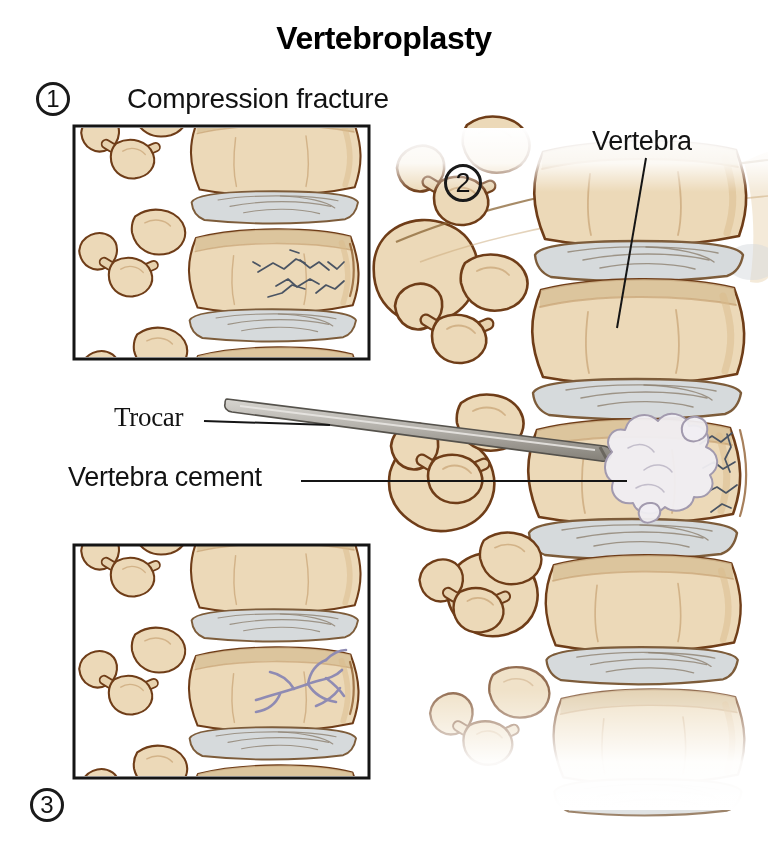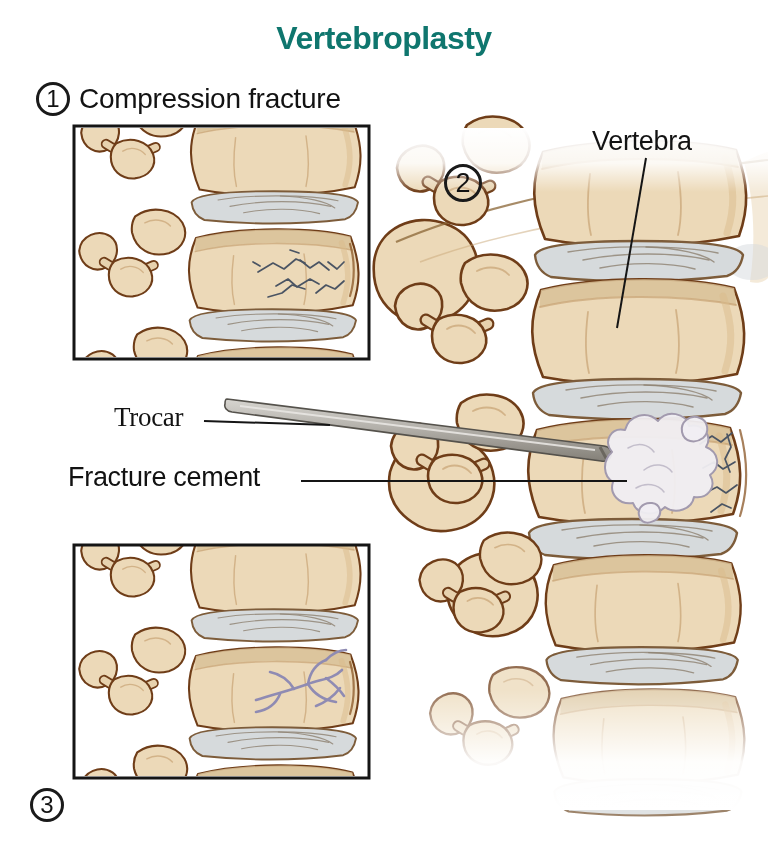--- a/index.html
+++ b/index.html
@@ -4,31 +4,31 @@
 <style>
   html,body{margin:0;padding:0;background:#ffffff;}
   .canvas{
     position:relative;width:768px;height:855px;background:#ffffff;overflow:hidden;
     font-family:"Liberation Sans",sans-serif;color:#121212;
   }
   .canvas svg{position:absolute;left:0;top:0;}
   .overlay{position:absolute;white-space:nowrap;}
   .title{
     left:0;top:20px;width:768px;text-align:center;
-    font-size:32px;font-weight:bold;letter-spacing:-0.5px;color:#0f766e;
+    font-size:32px;font-weight:bold;letter-spacing:-0.5px;color:#000000;
   }
   .step-row{display:flex;align-items:center;gap:9px;}
   .circ{
     display:flex;align-items:center;justify-content:center;
     width:34px;height:34px;box-sizing:border-box;
     border:3px solid #1a1a1a;border-radius:50%;
     font-size:24px;font-weight:400;line-height:1;color:#121212;
   }
   .circ.big{width:38px;height:38px;font-size:27px;}
-  .step-label{font-size:28px;letter-spacing:-0.3px;}
+  .step-label{font-size:28px;letter-spacing:-0.3px;margin-left:48px;}
   .callout{font-size:27px;letter-spacing:-0.3px;}
   
   .bone{fill:#ecd9b8;stroke:#6f3d18;stroke-width:2.6;stroke-linejoin:round;}
   .band{fill:#d9c198;opacity:.85;}
   .inner{fill:none;stroke:#c49e6e;stroke-width:1.8;opacity:.65;stroke-linecap:round;}
   .shade{fill:none;stroke:#d9bb8c;stroke-width:7;opacity:.5;stroke-linecap:round;}
   .conn-o{fill:none;stroke:#6f3d18;stroke-width:13;stroke-linecap:round;}
   .conn-i{fill:none;stroke:#e7d2ae;stroke-width:8.5;stroke-linecap:round;}
   .disc{fill:#d6dadc;stroke:#7d5c3a;stroke-width:2.4;stroke-linejoin:round;}
   .swirl{fill:none;stroke:#8d8171;stroke-width:1.4;opacity:.8;stroke-linecap:round;}
@@ -184,19 +184,19 @@
     <span class="circ">1</span>
     <span class="step-label">Compression fracture</span>
   </div>
 
   <div class="overlay circ big" style="left:444px;top:164px;">
     <span>2</span>
   </div>
 
   <div class="overlay callout" style="left:592px;top:126px;text-align:right;">Vertebra</div>
   <div class="overlay callout" style="left:114px;top:402px;font-family:Liberation Serif, serif;">Trocar</div>
-  <div class="overlay callout" style="left:68px;top:462px;">Fracture cement</div>
+  <div class="overlay callout" style="left:68px;top:462px;">Vertebra cement</div>
 
   <div class="overlay step-row" style="left:30px;top:788px;">
     <span class="circ">3</span>
   </div>
 
 </div>
 
 </body></html>

